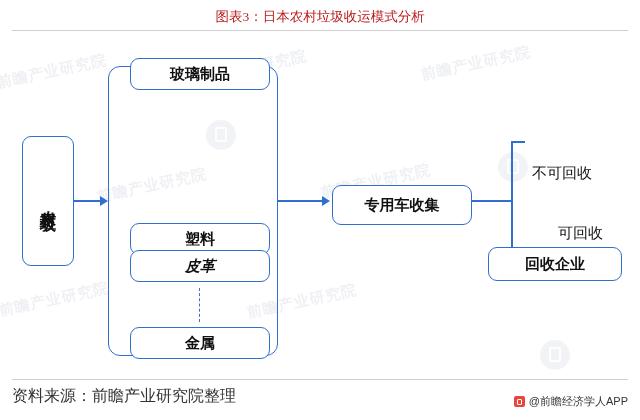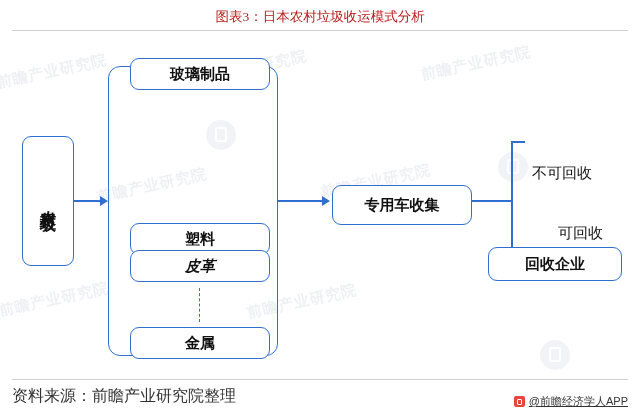--- a/index.html
+++ b/index.html
@@ -57,21 +57,20 @@
   }
   .credit {
     position: absolute;
     right: 12px;
     top: 394px;
     font-size: 11px;
     color: #333333;
     display: flex;
     align-items: center;
     gap: 4px;
-    text-decoration: underline;
   }
   .credit-logo {
     display: inline-block;
     width: 11px;
     height: 11px;
     border-radius: 2px;
     background: #e8453c;
     position: relative;
   }
   .credit-logo:after {

